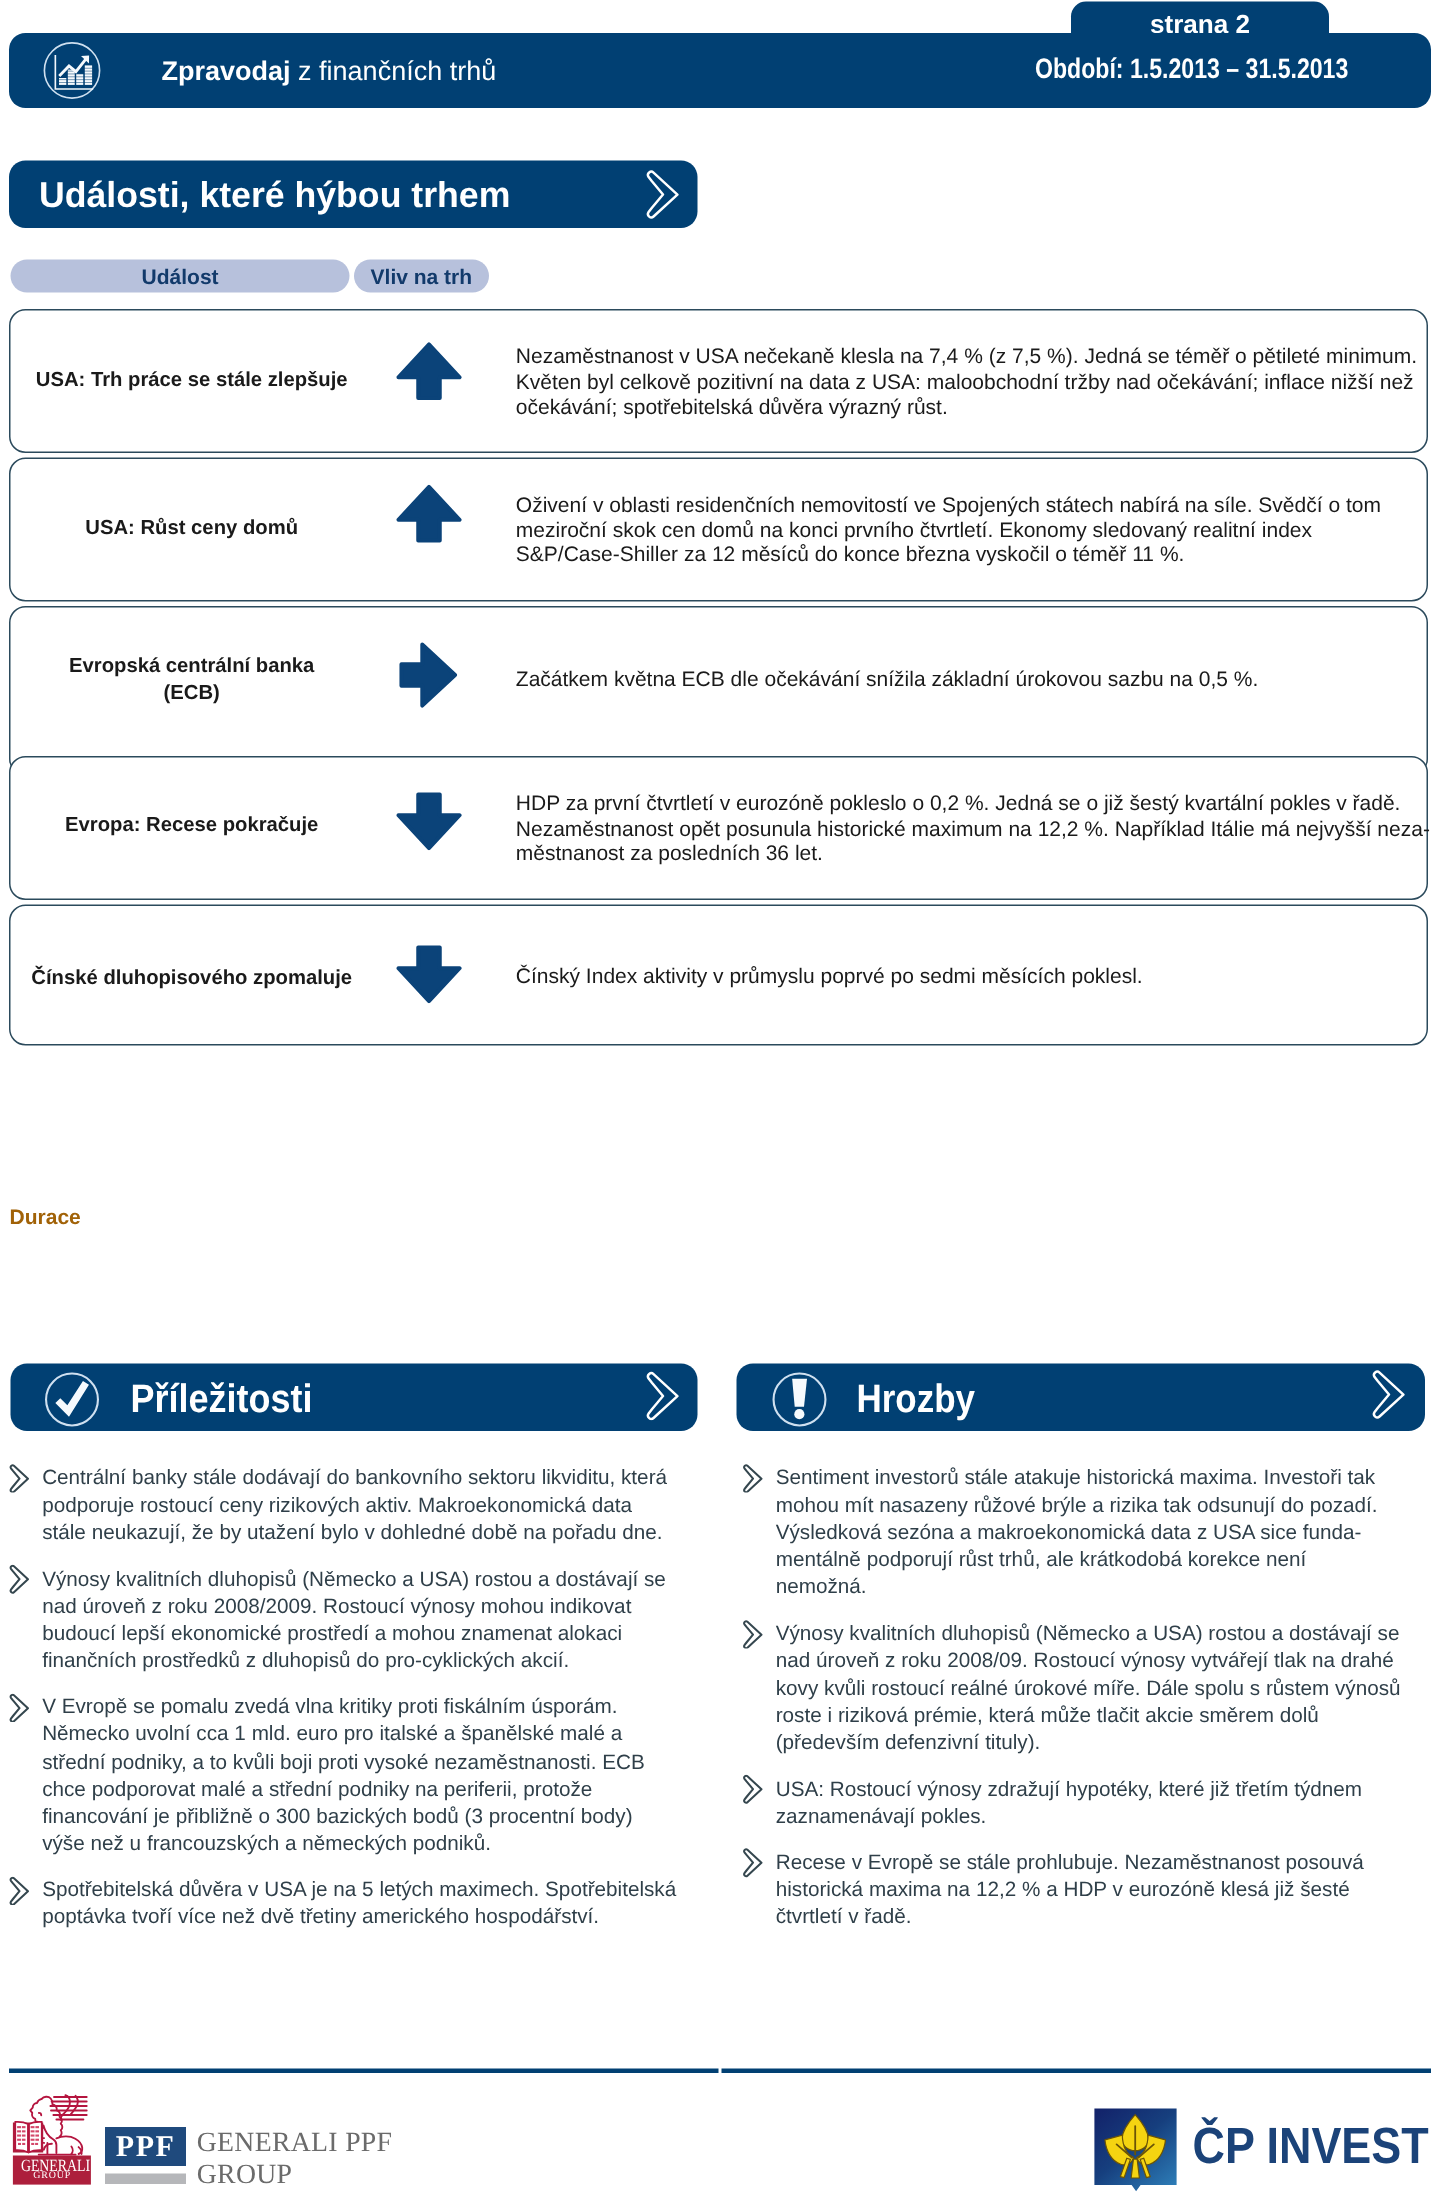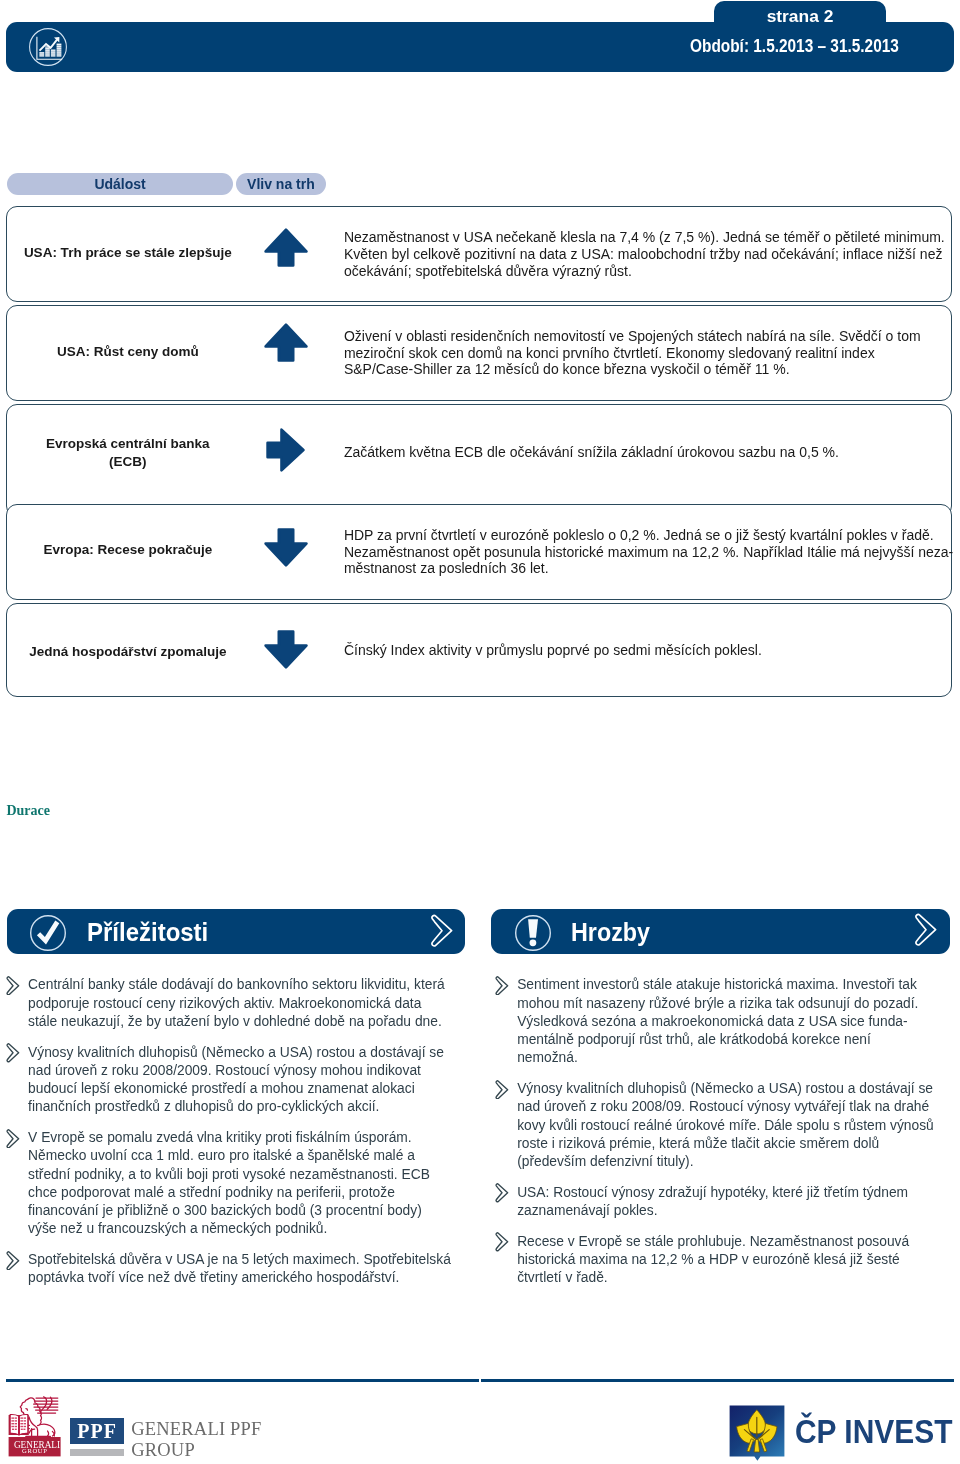--- a/index.html
+++ b/index.html
@@ -25,21 +25,21 @@
   .colhdr{position:absolute;height:22.7px;background:#b7c1dc;border-radius:11.4px;
     color:#123a6b;font-size:14px;font-weight:bold;text-align:center;line-height:22.7px;}
 
   
   .ebox{position:absolute;left:6.3px;width:945.7px;border:1.1px solid #2b4a5c;border-radius:11px;box-sizing:border-box;background:#fff;}
   .ebox .etitle{position:absolute;left:0;width:241px;color:#1a1a1a;font-size:13.5px;font-weight:bold;text-align:center;line-height:18px;}
   .ebox .etext{position:absolute;left:336.6px;width:613px;color:#1a1a1a;font-size:14px;line-height:16.8px;}
   .arrow{position:absolute;}
 
   
-  .gl-term{position:absolute;color:#0f766e;font-size:13.5px;font-weight:bold;font-family:Liberation Serif, serif;}
+  .gl-term{position:absolute;color:#a16207;font-size:13.5px;font-weight:bold;}
   .gl-text{position:absolute;color:#111;font-size:13.5px;line-height:17.6px;}
 
   
   .bullet-list{position:absolute;}
   .bitem{position:relative;margin-bottom:12.7px;}
   .bitem .bchev{position:absolute;left:-1.2px;top:-0.5px;}
   .bitem .btext{margin-left:21.85px;color:#2f3f49;font-size:13.8px;line-height:18.2px;}
 
   
   .foot-rule{position:absolute;background:#014073;height:3.6px;}
@@ -111,22 +111,31 @@
         <rect x="28.5" y="16.6" width="4.9" height="13.0"></rect>
       </g>
       <g stroke="#014073" stroke-width="0.35">
         <path d="M11.0 28.0 H33.8 M11.0 26.1 H33.8 M11.0 24.2 H33.8 M11.0 22.3 H33.8 M11.0 20.4 H33.8 M11.0 18.5 H33.8"></path>
         <path d="M16.5 16.0 V29.8 M22.2 16.0 V29.8 M27.9 16.0 V29.8"></path>
       </g>
       <path d="M11.5 23.6 L18.0 17.0 L22.6 20.8 L29.6 11.9" fill="none" stroke="#f6fafd" stroke-width="1.9" stroke-linejoin="miter"></path>
       <path d="M26.0 10.4 L31.4 10.0 L31.3 15.4 Z" fill="#f6fafd"></path>
     </svg>
   </div>
+  <div class="hdr-title"><b>Zpravodaj</b><span> z finančních trhů</span></div>
   <div class="hdr-period">Období: 1.5.2013 – 31.5.2013</div>
 
+  <div class="sec-bar" id="events-bar">
+    <span class="lbl">Události, které hýbou trhem</span>
+    <span class="chev">
+      <svg width="28" height="33" viewBox="0 0 26 34">
+        <path d="M5.4 8.1 L3.0 5.0 A2.3 2.3 0 0 1 6.5 2.1 L22.9 17.2 L6.5 32.3 A2.3 2.3 0 0 1 3.0 29.4 L5.4 26.3 L13.0 17.2 Z" fill="none" stroke="#ffffff" stroke-width="1.7" stroke-linejoin="round"></path>
+      </svg>
+    </span>
+  </div>
 
   <div class="colhdr" id="colhdr-1">Událost</div>
   <div class="colhdr" id="colhdr-2">Vliv na trh</div>
 
   <div id="event-rows">
       <div class="ebox" style="top: 205.6px; height: 96.6px;">
         <div class="etitle" style="top: 37.7px;">USA: Trh práce se stále zlepšuje</div>
         <div class="arrow" style="left: 256.3px; top: 21.9px;"><svg width="44" height="39" viewBox="0 0 44 39">
             <path d="M22 1.6 L42.4 23.5 H29.2 V37.4 H14.8 V23.5 H1.6 Z" fill="#0b4379" stroke="#0b4379" stroke-width="2.6" stroke-linejoin="round"></path>
           </svg></div>
@@ -147,21 +156,21 @@
         <div class="etext" style="top: 39.4016px;"><span style="white-space: nowrap;">Začátkem</span> <span style="white-space: nowrap;">května</span> <span style="white-space: nowrap;">ECB</span> <span style="white-space: nowrap;">dle</span> <span style="white-space: nowrap;">očekávání</span> <span style="white-space: nowrap;">snížila</span> <span style="white-space: nowrap;">základní</span> <span style="white-space: nowrap;">úrokovou</span> <span style="white-space: nowrap;">sazbu</span> <span style="white-space: nowrap;">na</span> <span style="white-space: nowrap;">0,5</span> <span style="white-space: nowrap;">%.</span></div>
       </div>
       <div class="ebox" style="top: 503.8px; height: 96.4px;">
         <div class="etitle" style="top: 36.4px;">Evropa: Recese pokračuje</div>
         <div class="arrow" style="left: 256.3px; top: 22.9px;"><svg width="44" height="39" viewBox="0 0 44 39">
             <path d="M22 37.4 L42.4 15.5 H29.2 V1.6 H14.8 V15.5 H1.6 Z" fill="#0b4379" stroke="#0b4379" stroke-width="2.6" stroke-linejoin="round"></path>
           </svg></div>
         <div class="etext" style="top: 22.1047px;"><span style="white-space: nowrap;">HDP</span> <span style="white-space: nowrap;">za</span> <span style="white-space: nowrap;">první</span> <span style="white-space: nowrap;">čtvrtletí</span> <span style="white-space: nowrap;">v</span> <span style="white-space: nowrap;">eurozóně</span> <span style="white-space: nowrap;">pokleslo</span> <span style="white-space: nowrap;">o</span> <span style="white-space: nowrap;">0,2</span> <span style="white-space: nowrap;">%.</span> <span style="white-space: nowrap;">Jedná</span> <span style="white-space: nowrap;">se</span> <span style="white-space: nowrap;">o</span> <span style="white-space: nowrap;">již</span> <span style="white-space: nowrap;">šestý</span> <span style="white-space: nowrap;">kvartální</span> <span style="white-space: nowrap;">pokles</span> <span style="white-space: nowrap;">v</span> <span style="white-space: nowrap;">řadě.</span> <span style="white-space: nowrap;">Nezaměstnanost</span> <span style="white-space: nowrap;">opět</span> <span style="white-space: nowrap;">posunula</span> <span style="white-space: nowrap;">historické</span> <span style="white-space: nowrap;">maximum</span> <span style="white-space: nowrap;">na</span> <span style="white-space: nowrap;">12,2</span> <span style="white-space: nowrap;">%.</span> <span style="white-space: nowrap;">Například</span> <span style="white-space: nowrap;">Itálie</span> <span style="white-space: nowrap;">má</span> <span style="white-space: nowrap;">nejvyšší</span> <span style="white-space: normal;"><span style="white-space: nowrap;">neza</span>­<span style="white-space: nowrap;">městnanost</span></span> <span style="white-space: nowrap;">za</span> <span style="white-space: nowrap;">posledních</span> <span style="white-space: nowrap;">36</span> <span style="white-space: nowrap;">let.</span></div>
       </div>
       <div class="ebox" style="top: 603px; height: 94px;">
-        <div class="etitle" style="top: 38.5px;">Jedná hospodářství zpomaluje</div>
+        <div class="etitle" style="top: 38.5px;">Čínské dluhopisového zpomaluje</div>
         <div class="arrow" style="left: 256.3px; top: 25.8px;"><svg width="44" height="39" viewBox="0 0 44 39">
             <path d="M22 37.4 L42.4 15.5 H29.2 V1.6 H14.8 V15.5 H1.6 Z" fill="#0b4379" stroke="#0b4379" stroke-width="2.6" stroke-linejoin="round"></path>
           </svg></div>
         <div class="etext" style="top: 37.6016px;"><span style="white-space: nowrap;">Čínský</span> <span style="white-space: nowrap;">Index</span> <span style="white-space: nowrap;">aktivity</span> <span style="white-space: nowrap;">v</span> <span style="white-space: nowrap;">průmyslu</span> <span style="white-space: nowrap;">poprvé</span> <span style="white-space: nowrap;">po</span> <span style="white-space: nowrap;">sedmi</span> <span style="white-space: nowrap;">měsících</span> <span style="white-space: nowrap;">poklesl.</span></div>
       </div>
     </div>
 
   <div class="gl-term">Durace</div>
 
   <div class="sec-bar" id="opp-bar">

